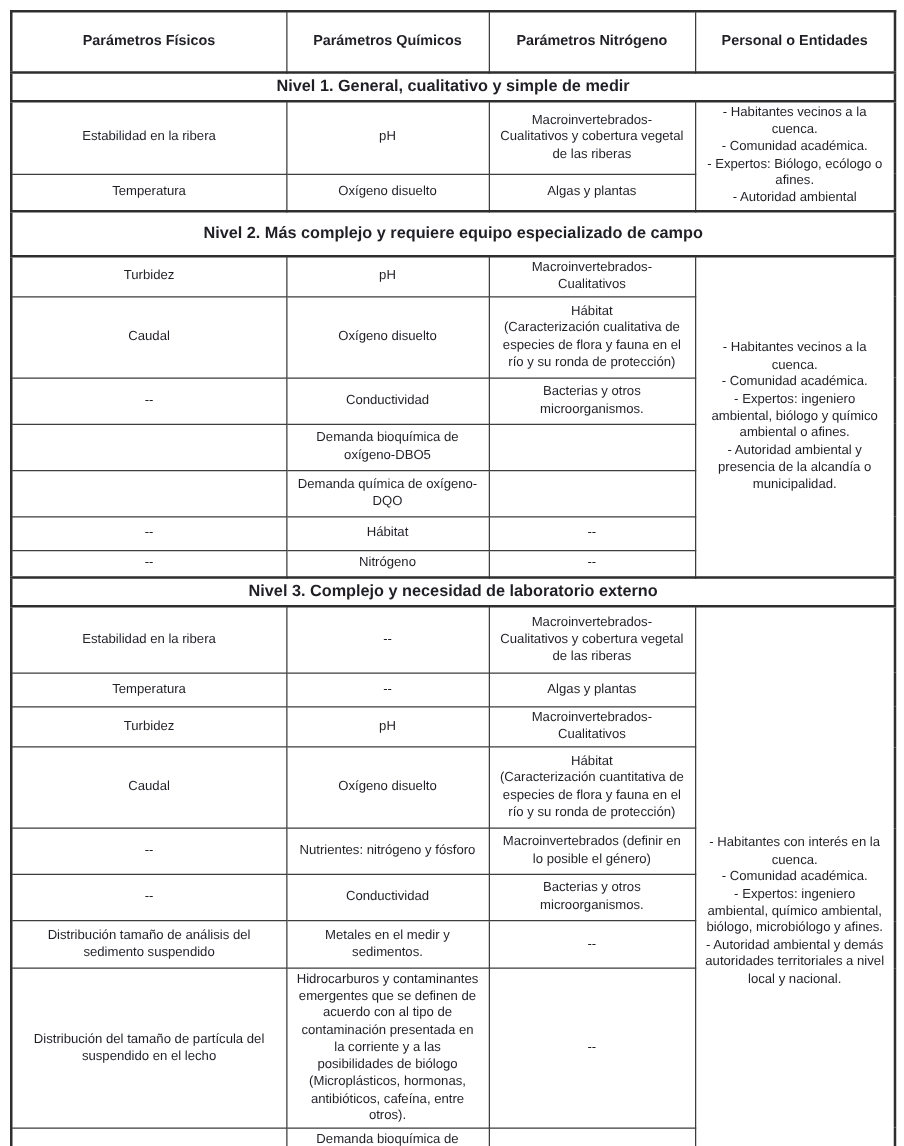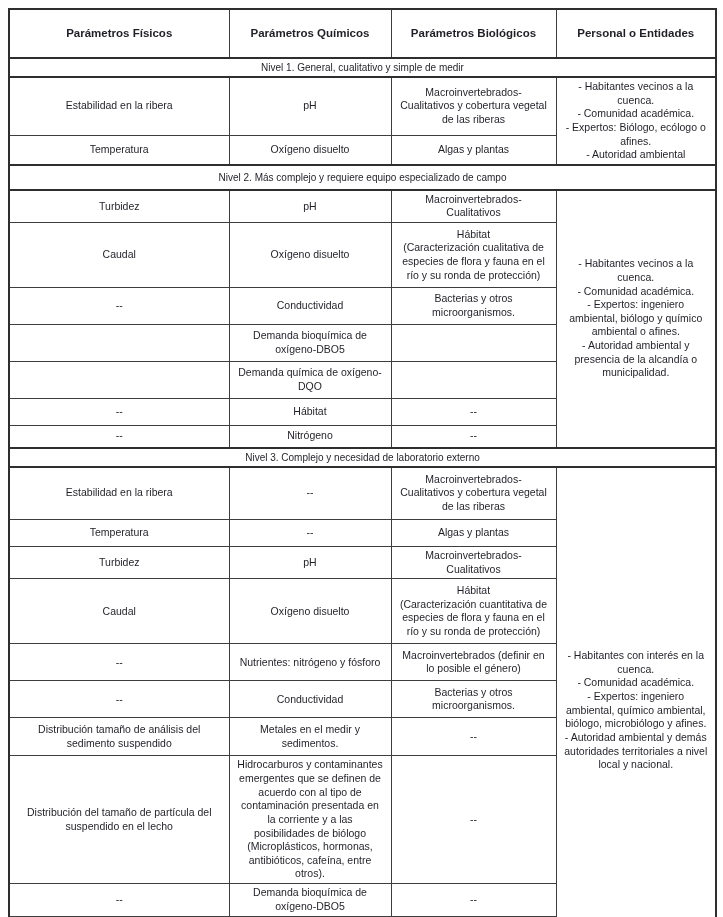--- a/index.html
+++ b/index.html
@@ -34,22 +34,22 @@
     white-space: pre-line;
     overflow: hidden;
     box-sizing: border-box;
   }
   table.params th {
     font-size: 11.5px;
     font-weight: bold;
     padding: 16px 6px;
   }
   tr.band td {
-    font-weight: normal;
-    font-size: 10px;
+    font-weight: bold;
+    font-size: 13px;
     border-top: 2px solid #2e2e2e;
     border-bottom: 2px solid #2e2e2e;
     padding: 2px 6px;
   }
   td.personal {
     line-height: 1.32;
   }
 </style>
 </head>
 <body>
@@ -60,21 +60,21 @@
       <col style="width:220px">
       <col style="width:162px">
       <col style="width:165px">
       <col style="width:160px">
     </colgroup>
 
     <tbody>
         <tr style="height:30px">
       <th>Parámetros Físicos</th>
       <th>Parámetros Químicos</th>
-      <th>Parámetros Biológicos</th>
+      <th>Parámetros Nitrógeno</th>
       <th>Personal o Entidades</th>
     </tr>
 
     <tr class="band" style="height:19px">
       <td colspan="4">Nivel 1. General, cualitativo y simple de medir</td>
     </tr>
 
     <tr style="height:55px">
       <td>Estabilidad en la ribera</td>
       <td>pH</td>
@@ -83,21 +83,21 @@
 - Comunidad académica.
 - Expertos: Biólogo, ecólogo o afines.
 - Autoridad ambiental</td>
     </tr>
     <tr style="height:28px">
       <td>Temperatura</td>
       <td>Oxígeno disuelto</td>
       <td>Algas y plantas</td>
     </tr>
 
-    <tr class="band" style="height:25px">
+    <tr class="band" style="height:36px">
       <td colspan="4">Nivel 2. Más complejo y requiere equipo especializado de campo</td>
     </tr>
 
     <tr style="height:24px">
       <td>Turbidez</td>
       <td>pH</td>
       <td>Macroinvertebrados-Cualitativos</td>
       <td class="personal" rowspan="7">- Habitantes vecinos a la cuenca.
 - Comunidad académica.
 - Expertos: ingeniero ambiental, biólogo y químico ambiental o afines.

